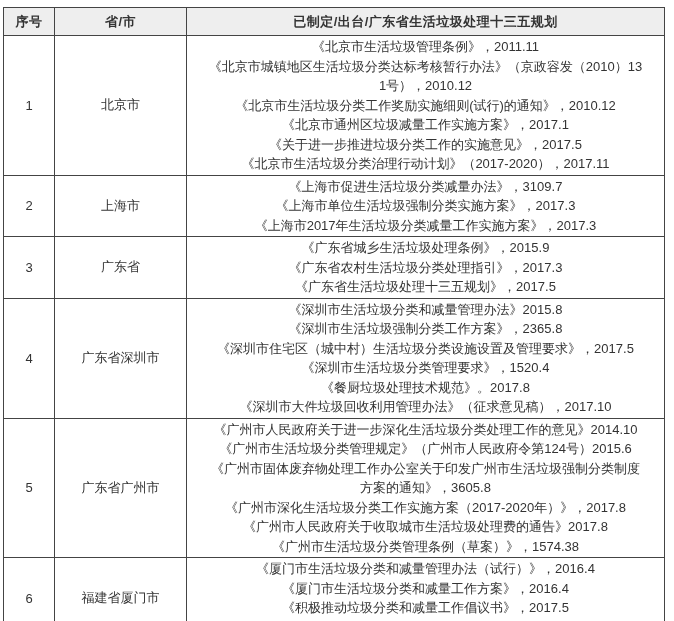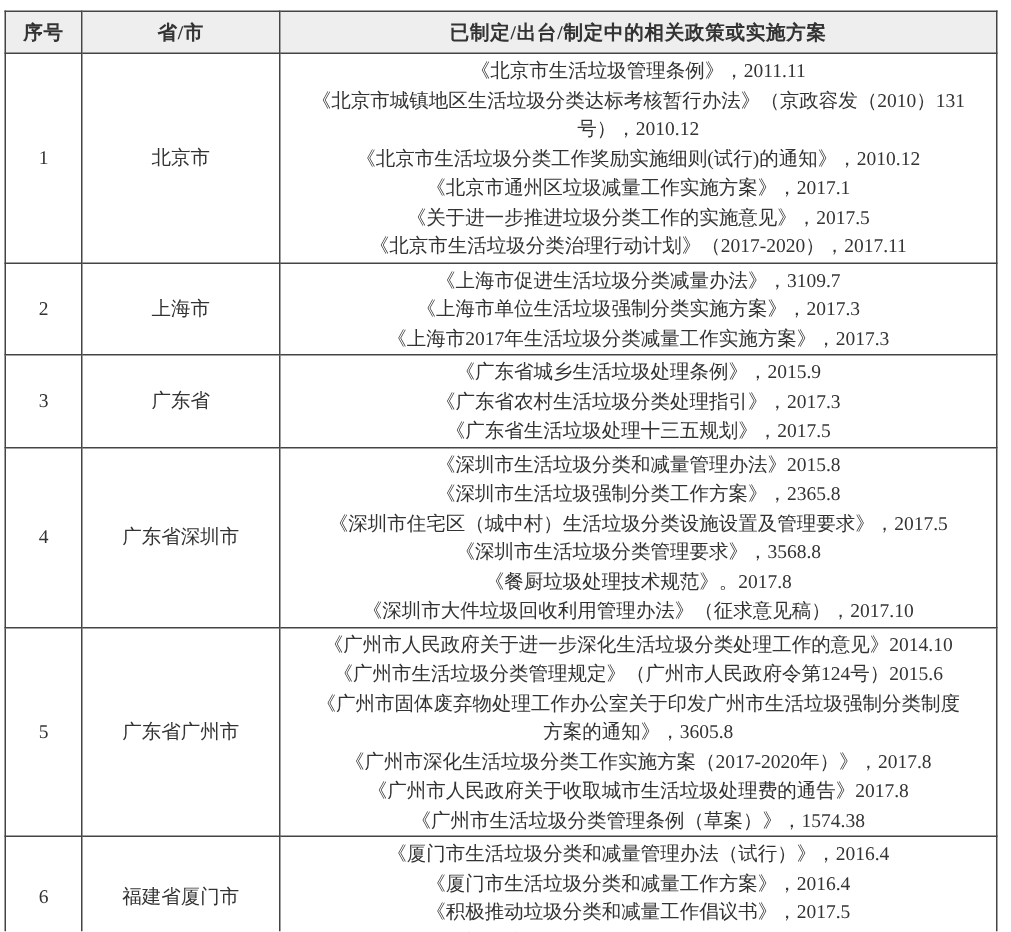--- a/index.html
+++ b/index.html
@@ -5,21 +5,21 @@
   html, body {
     margin: 0;
     padding: 0;
     background: #ffffff;
   }
   .page {
     width: 674px;
     height: 621px;
     overflow: hidden;
     background: #ffffff;
-    font-family: Liberation Serif, serif;
+    font-family: Liberation Sans, sans-serif;
     position: relative;
   }
   table.policy-table {
     border-collapse: collapse;
     table-layout: fixed;
     width: 662px;
     margin: 7px 0 0 3px;
   }
   .policy-table th,
   .policy-table td {
@@ -50,21 +50,21 @@
 </style>
 </head>
 <body>
 
 <div class="page">
   <table class="policy-table">
     <thead>
       <tr>
         <th class="col-num">序号</th>
         <th class="col-region">省/市</th>
-        <th class="col-policies">已制定/出台/制定中的相关政策或实施方案</th>
+        <th class="col-policies">已制定/出台/广东省生活垃圾处理十三五规划</th>
       </tr>
     </thead>
     <tbody>
         <tr>
           <td class="col-num">1</td>
           <td class="col-region">北京市</td>
           <td class="col-policies">
             <div class="policy-line">《北京市生活垃圾管理条例》，2011.11</div>
             <div class="policy-line">《北京市城镇地区生活垃圾分类达标考核暂行办法》（京政容发（2010）131号），2010.12</div>
             <div class="policy-line">《北京市生活垃圾分类工作奖励实施细则(试行)的通知》，2010.12</div>
@@ -91,21 +91,21 @@
             <div class="policy-line">《广东省生活垃圾处理十三五规划》，2017.5</div>
           </td>
         </tr>
         <tr>
           <td class="col-num">4</td>
           <td class="col-region">广东省深圳市</td>
           <td class="col-policies">
             <div class="policy-line">《深圳市生活垃圾分类和减量管理办法》2015.8</div>
             <div class="policy-line">《深圳市生活垃圾强制分类工作方案》，2365.8</div>
             <div class="policy-line">《深圳市住宅区（城中村）生活垃圾分类设施设置及管理要求》，2017.5</div>
-            <div class="policy-line">《深圳市生活垃圾分类管理要求》，3568.8</div>
+            <div class="policy-line">《深圳市生活垃圾分类管理要求》，1520.4</div>
             <div class="policy-line">《餐厨垃圾处理技术规范》。2017.8</div>
             <div class="policy-line">《深圳市大件垃圾回收利用管理办法》（征求意见稿），2017.10</div>
           </td>
         </tr>
         <tr>
           <td class="col-num">5</td>
           <td class="col-region">广东省广州市</td>
           <td class="col-policies">
             <div class="policy-line">《广州市人民政府关于进一步深化生活垃圾分类处理工作的意见》2014.10</div>
             <div class="policy-line">《广州市生活垃圾分类管理规定》（广州市人民政府令第124号）2015.6</div>

